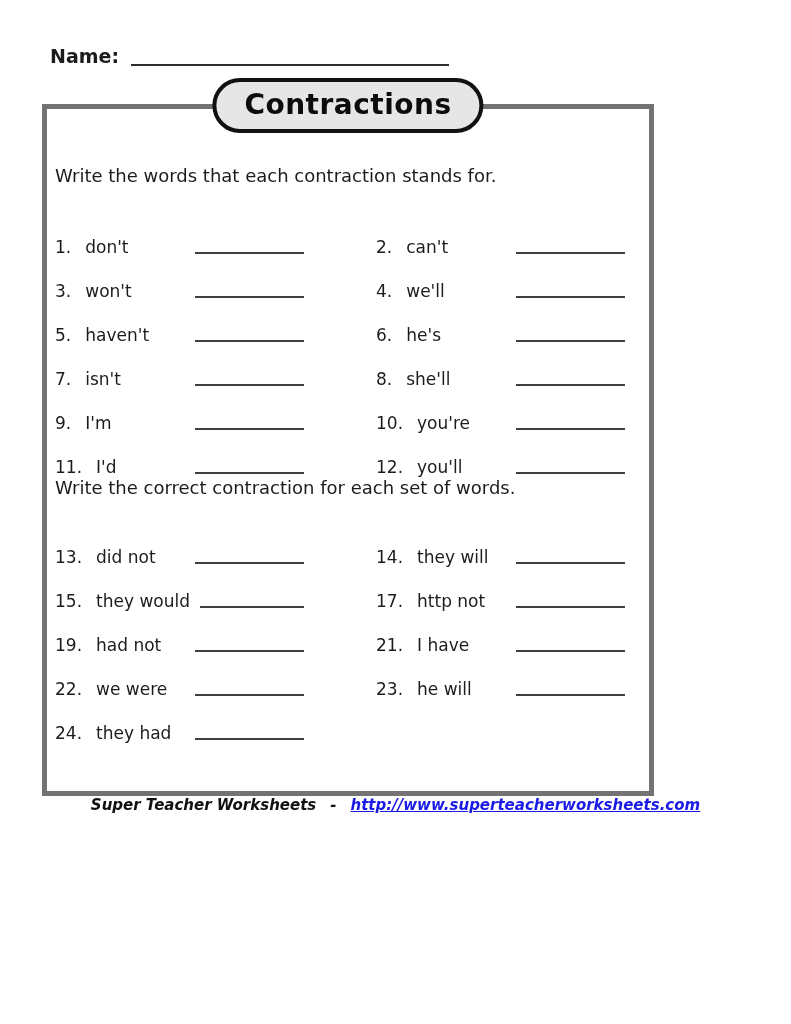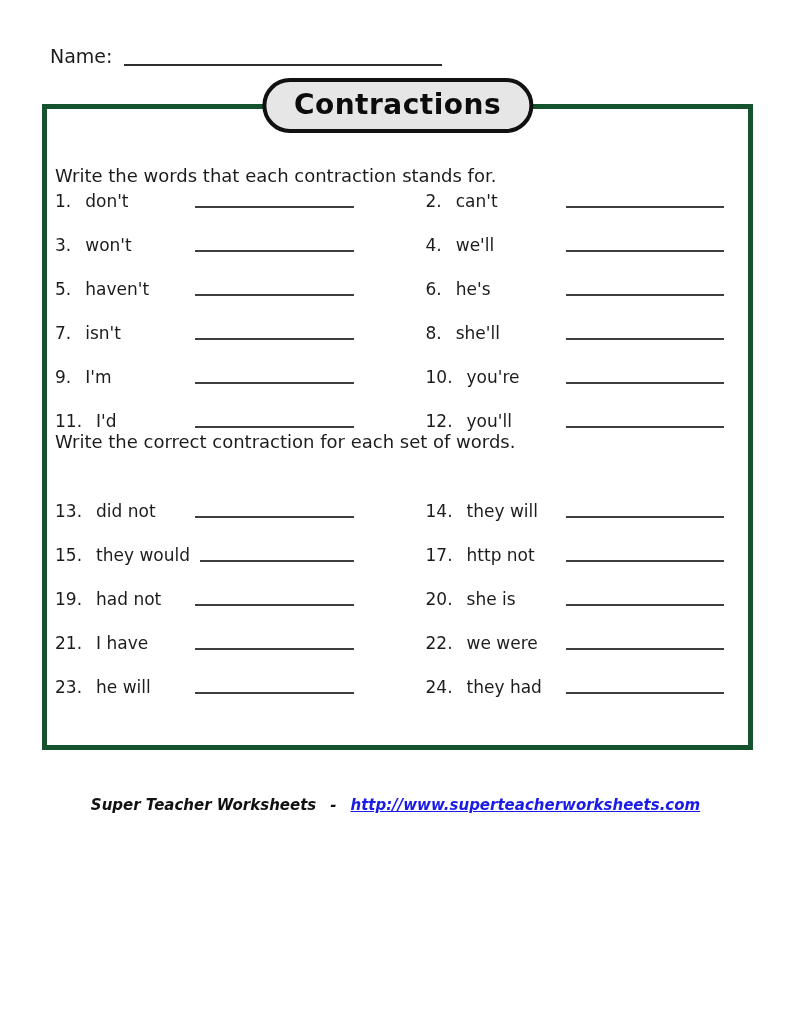--- a/index.html
+++ b/index.html
@@ -13,38 +13,39 @@
     color: #1c1c1c;
   }
   .page { position: relative; width: 791px; height: 1024px; }
 
   
   .name-row {
     margin: 44px 0 0 50px;
     display: flex;
     align-items: flex-end;
     width: 400px;
+    font-weight: bold;
   }
   .name-label { font-size: 19px; line-height: 24px; }
   .name-line {
     display: inline-block;
     width: 318px;
     height: 20px;
     margin-left: 12px;
     margin-bottom: 2px;
     border-bottom: 2px solid #2e2e2e;
   }
 
   
   .box {
     position: relative;
     box-sizing: border-box;
     margin: 36px 0 0 42px;
-    width: 711px;
-    border: 5px solid #14532d;
+    width: 612px;
+    border: 5px solid #737373;
     padding: 56px 24px 48px 8px;
     background: #ffffff;
   }
 
   
   .pill {
     position: absolute;
     top: -31px;
     left: 50%;
     transform: translateX(-50%);
@@ -59,20 +60,21 @@
     font-size: 28px;
     font-weight: bold;
     letter-spacing: 0.5px;
     line-height: 33px;
     color: #0c0c0c;
   }
 
   .instruction {
     font-size: 18px;
     line-height: 22px;
+    margin-bottom: 46px;
   }
   .instruction.second {
     margin-bottom: 44px;
   }
 
   .items {
     display: grid;
     grid-template-columns: 1fr 1fr;
     column-gap: 72px;
     row-gap: 20px;
@@ -93,21 +95,20 @@
   .blank {
     flex: 1;
     margin-left: 10px;
     margin-bottom: 3px;
     border-bottom: 2px solid #3f3f3f;
     height: 1px;
   }
 
   
   .footer {
-    margin-top: 46px;
     display: flex;
     justify-content: center;
     align-items: flex-start;
     gap: 14px;
     font-size: 15px;
     font-weight: bold;
     font-style: italic;
   }
   .footer .brand, .footer .sep { color: #111111; }
   .footer .link {
@@ -267,27 +268,20 @@
 
 
   <div class="item">
     <span class="q">
       <span class="num">19.</span>
       <span class="word">had not</span>
     </span>
     <span class="blank"></span>
   </div>
 
-  <div class="item">
-    <span class="q">
-      <span class="num">20.</span>
-      <span class="word">she is</span>
-    </span>
-    <span class="blank"></span>
-  </div>
 
   <div class="item">
     <span class="q">
       <span class="num">21.</span>
       <span class="word">I have</span>
     </span>
     <span class="blank"></span>
   </div>
 
   <div class="item">

